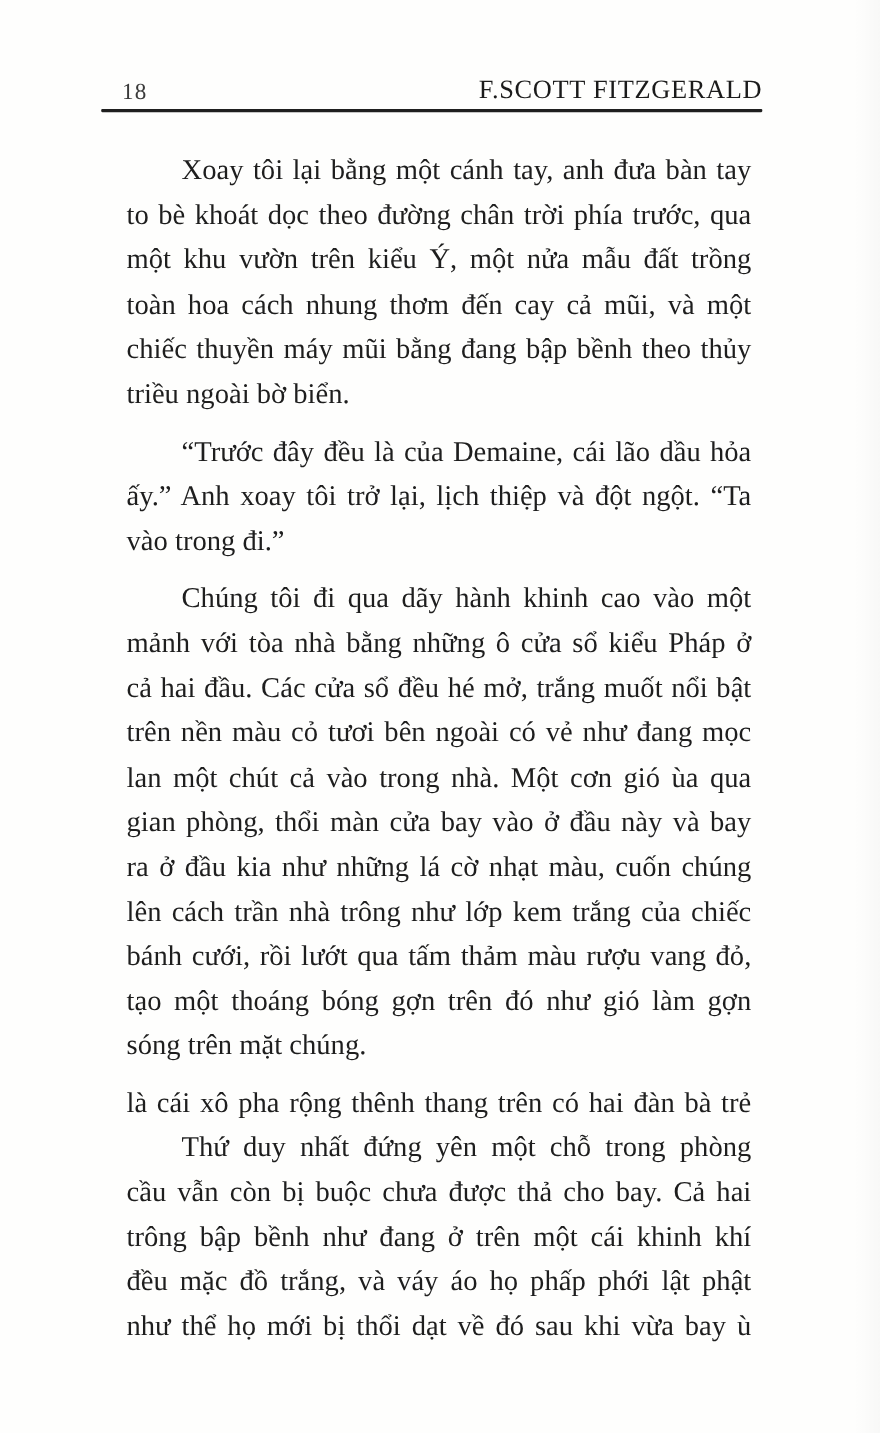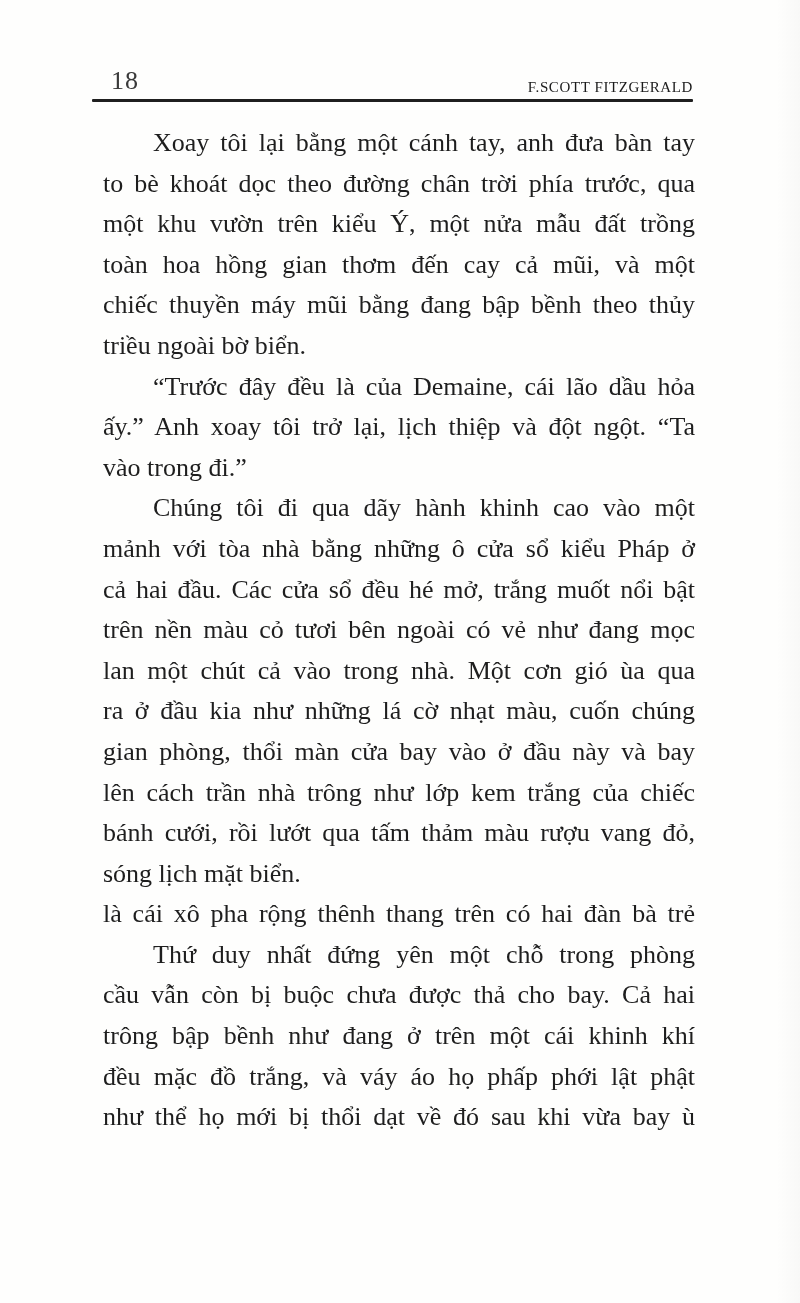--- a/index.html
+++ b/index.html
@@ -23,27 +23,27 @@
     top: 62px;
     width: 601px;
     height: 36px;
     display: flex;
     justify-content: space-between;
     align-items: flex-end;
     padding-bottom: 2px;
     box-sizing: border-box;
   }
   .pagenum {
-    font-size: 26px;
+    font-size: 21px;
     color: #3a3a3a;
     letter-spacing: 1px;
     padding-left: 19px;
   }
   .runhead {
-    font-size: 15px;
+    font-size: 24px;
     color: #1b1b1b;
     letter-spacing: 0.6px;
     white-space: nowrap;
   }
   .rule {
     position: absolute;
     left: 92px;
     top: 99px;
     width: 601px;
     height: 3px;
@@ -52,21 +52,21 @@
   }
   .body {
     position: absolute;
     left: 103px;
     top: 123px;
     width: 592px;
     font-size: 26px;
     line-height: 40.6px;
     color: #1e1e1e;
   }
-  .para { margin: 0; }
+  .para { margin: 12px; }
   .ln {
     text-align: justify;
     text-align-last: justify;
     white-space: normal;
   }
   .ln.first { text-indent: 50px; }
   .ln.end { text-align-last: left; }
 </style>
 </head>
 <body>
@@ -78,42 +78,43 @@
     <span class="runhead">F.SCOTT FITZGERALD</span>
   </div>
   <div class="rule"></div>
 
   <div class="body">
 
     <div class="para">
       <div class="ln first">Xoay tôi lại bằng một cánh tay, anh đưa bàn tay</div>
       <div class="ln">to bè khoát dọc theo đường chân trời phía trước, qua</div>
       <div class="ln">một khu vườn trên kiểu Ý, một nửa mẫu đất trồng</div>
-      <div class="ln">toàn hoa hồng gian thơm đến cay cả mũi, và một</div>
+      <div class="ln">toàn hoa cách nhung thơm đến cay cả mũi, và một</div>
       <div class="ln">chiếc thuyền máy mũi bằng đang bập bềnh theo thủy</div>
       <div class="ln end">triều ngoài bờ biển.</div>
     </div>
 
     <div class="para">
       <div class="ln first">“Trước đây đều là của Demaine, cái lão dầu hỏa</div>
       <div class="ln">ấy.” Anh xoay tôi trở lại, lịch thiệp và đột ngột. “Ta</div>
       <div class="ln end">vào trong đi.”</div>
     </div>
 
     <div class="para">
       <div class="ln first">Chúng tôi đi qua dãy hành khinh cao vào một</div>
       <div class="ln">mảnh với tòa nhà bằng những ô cửa sổ kiểu Pháp ở</div>
       <div class="ln">cả hai đầu. Các cửa sổ đều hé mở, trắng muốt nổi bật</div>
       <div class="ln">trên nền màu cỏ tươi bên ngoài có vẻ như đang mọc</div>
       <div class="ln">lan một chút cả vào trong nhà. Một cơn gió ùa qua</div>
+      <div class="ln">gian phòng, thổi màn cửa bay vào ở đầu này và bay</div>
       <div class="ln">ra ở đầu kia như những lá cờ nhạt màu, cuốn chúng</div>
-      <div class="ln">gian phòng, thổi màn cửa bay vào ở đầu này và bay</div>
       <div class="ln">lên cách trần nhà trông như lớp kem trắng của chiếc</div>
       <div class="ln">bánh cưới, rồi lướt qua tấm thảm màu rượu vang đỏ,</div>
-      <div class="ln end">sóng lịch mặt biển.</div>
+      <div class="ln">tạo một thoáng bóng gợn trên đó như gió làm gợn</div>
+      <div class="ln end">sóng trên mặt chúng.</div>
     </div>
 
     <div class="para">
       <div class="ln">là cái xô pha rộng thênh thang trên có hai đàn bà trẻ</div>
       <div class="ln first">Thứ duy nhất đứng yên một chỗ trong phòng</div>
       <div class="ln">cầu vẫn còn bị buộc chưa được thả cho bay. Cả hai</div>
       <div class="ln">trông bập bềnh như đang ở trên một cái khinh khí</div>
       <div class="ln">đều mặc đồ trắng, và váy áo họ phấp phới lật phật</div>
       <div class="ln">như thể họ mới bị thổi dạt về đó sau khi vừa bay ù</div>
     </div>

